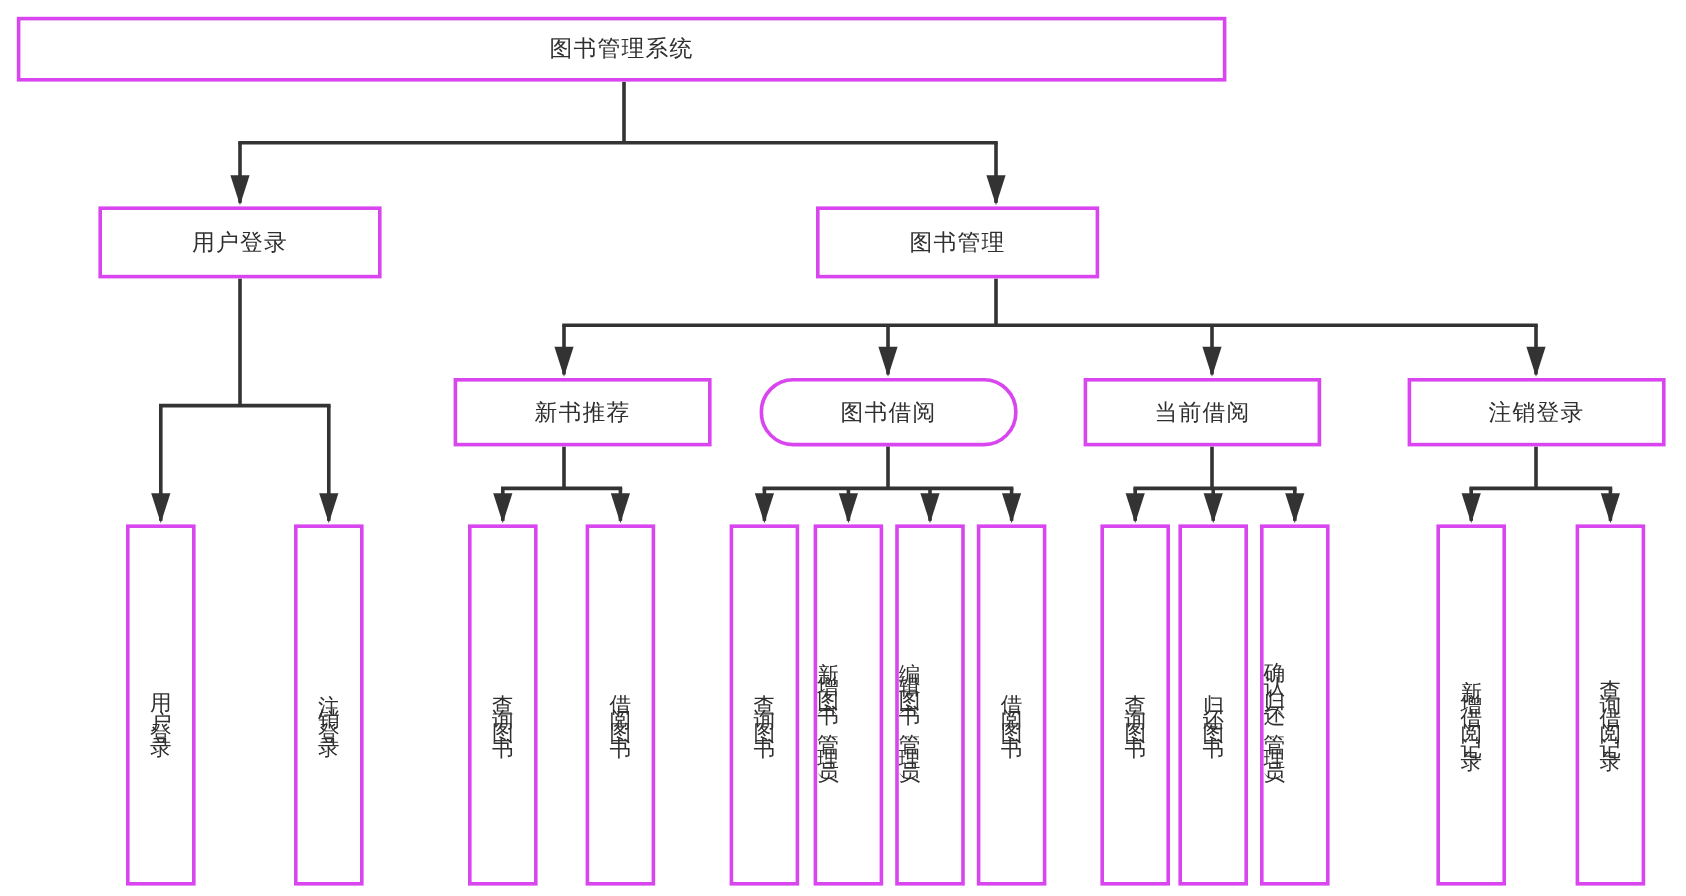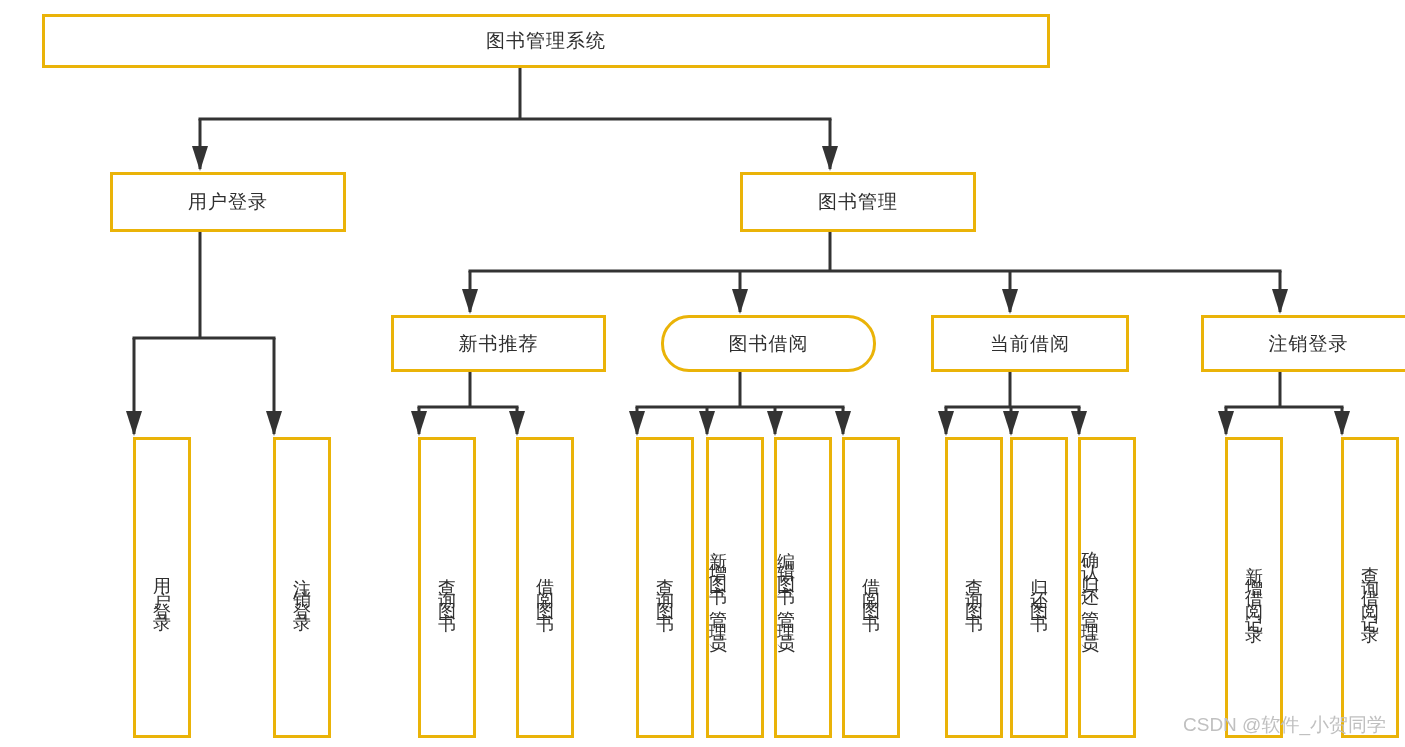--- a/index.html
+++ b/index.html
@@ -15,27 +15,26 @@
     position: absolute;
     left: 0; top: 0;
     width: 1405px; height: 747px;
     pointer-events: none;
   }
   #connectors line { stroke: #333333; stroke-width: 3; }
   #connectors polygon { fill: #333333; stroke: none; }
   .box {
     position: absolute;
     box-sizing: border-box;
-    border: 3px solid #eab308;
+    border: 3px solid #d946ef;
     background: #ffffff;
     display: flex;
     align-items: center;
     justify-content: center;
     color: #2f2f2f;
-    margin-left: 28px;
   }
   .box.h span {
     font-size: 19px;
     letter-spacing: 1px;
     white-space: nowrap;
   }
   .box.v span {
     writing-mode: vertical-rl;
     font-size: 18px;
     line-height: 1;
@@ -122,25 +121,25 @@
     <polygon points="1334,411 1350,411 1342,436"></polygon>
   </svg>
 
   <div class="box h" style="left:14px; top:14px; width:1008px; height:54px;">
     <span>图书管理系统</span>
   </div>
 
   <div class="box h" style="left:82px; top:172px; width:236px; height:60px;">
     <span>用户登录</span>
   </div>
-  <div class="box h" style="left:712px; top:172px; width:236px; height:60px;">
+  <div class="box h" style="left:680px; top:172px; width:236px; height:60px;">
     <span>图书管理</span>
   </div>
 
-  <div class="box h" style="left:363px; top:315px; width:215px; height:57px;justify-content:center;">
+  <div class="box h" style="left:378px; top:315px; width:215px; height:57px;justify-content:center;">
     <span>新书推荐</span>
   </div>
   <div class="box h" style="left:633px; top:315px; width:215px; height:57px;border-radius:28px;">
     <span>图书借阅</span>
   </div>
   <div class="box h" style="left:903px; top:315px; width:198px; height:57px;">
     <span>当前借阅</span>
   </div>
   <div class="box h" style="left:1173px; top:315px; width:215px; height:57px;">
     <span>注销登录</span>
@@ -183,15 +182,14 @@
     <span>确认归还（管理员）</span>
   </div>
 
   <div class="box v" style="left:1197px; top:437px; width:58px; height:301px;">
     <span>新增借阅记录</span>
   </div>
   <div class="box v" style="left:1313px; top:437px; width:58px; height:301px;">
     <span>查询借阅记录</span>
   </div>
 
-  <div class="watermark">CSDN @软件_小贺同学</div>
 
 </div>
 
 </body></html>

